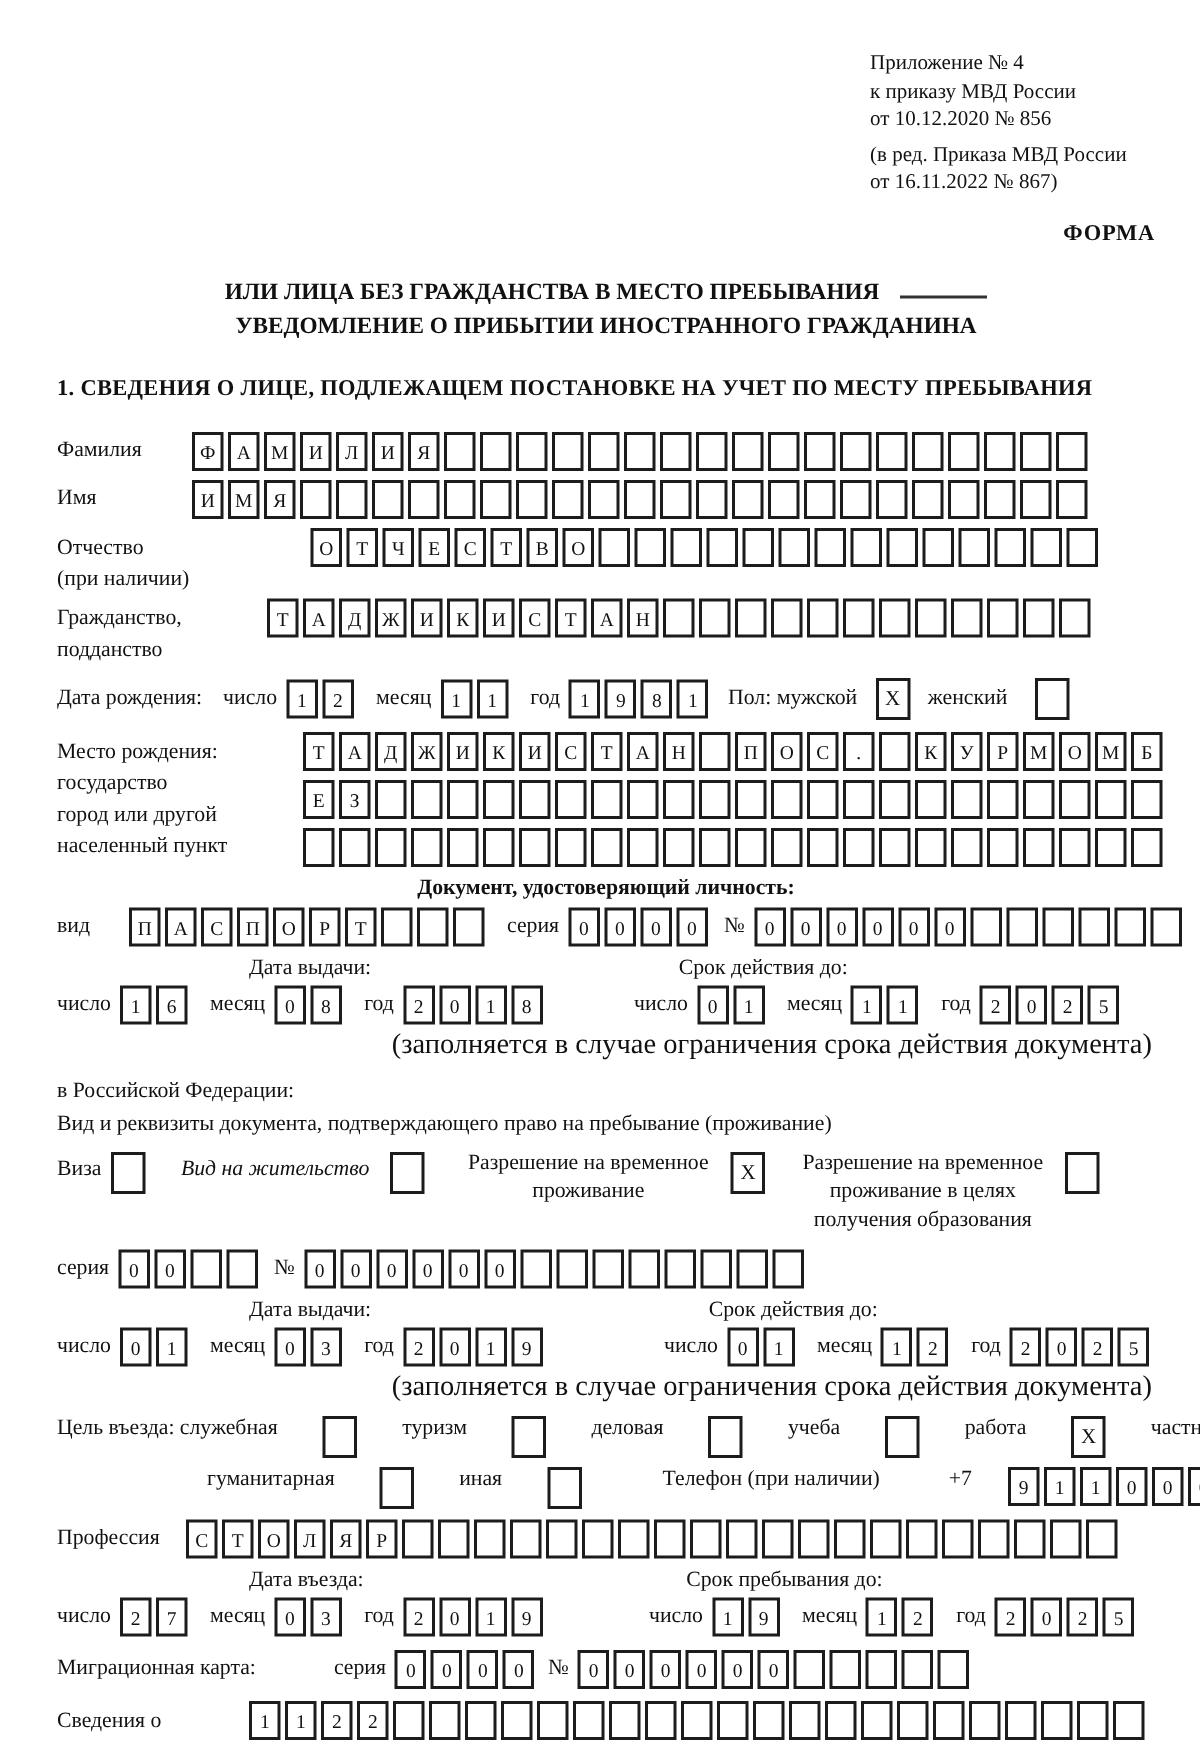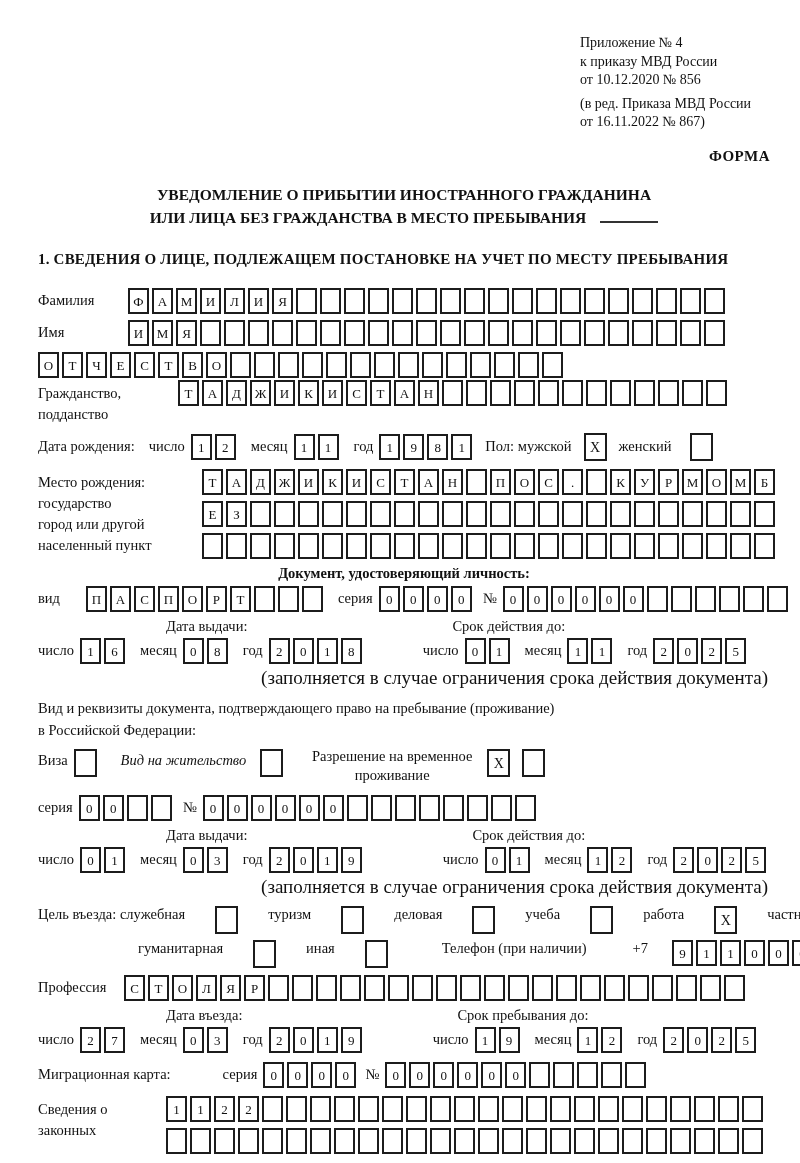--- a/index.html
+++ b/index.html
@@ -57,39 +57,43 @@
     <div data-interactable="false">Приложение № 4</div>
     <div data-interactable="false">к приказу МВД России</div>
     <div data-interactable="false">от 10.12.2020 № 856</div>
     <div class="gap" data-interactable="false">(в ред. Приказа МВД России</div>
     <div data-interactable="false">от 16.11.2022 № 867)</div>
   </div>
 
   <div class="forma" data-interactable="false">ФОРМА</div>
 
   <div class="title" data-interactable="false">
-    <div data-interactable="false">УВЕДОМЛЕНИЕ О ПРИБЫТИИ ИНОСТРАННОГО ГРАЖДАНИНА</div>
     <div data-interactable="false">
       <span data-interactable="false">ИЛИ ЛИЦА БЕЗ ГРАЖДАНСТВА В МЕСТО ПРЕБЫВАНИЯ</span><span class="blank-line" data-interactable="false"></span>
     </div>
+    <div data-interactable="false">УВЕДОМЛЕНИЕ О ПРИБЫТИИ ИНОСТРАННОГО ГРАЖДАНИНА</div>
   </div>
 
   <div class="sec" data-interactable="false">1. СВЕДЕНИЯ О ЛИЦЕ, ПОДЛЕЖАЩЕМ ПОСТАНОВКЕ НА УЧЕТ ПО МЕСТУ ПРЕБЫВАНИЯ</div>
 
   <div class="row" style="margin-top:20px;">
     <span class="lbl" style="width:90px;" data-interactable="false">Фамилия</span>
     <span class="cells" data-interactable="false"><span class="cell" data-interactable="true">Ф</span><span class="cell" data-interactable="true">А</span><span class="cell" data-interactable="true">М</span><span class="cell" data-interactable="true">И</span><span class="cell" data-interactable="true">Л</span><span class="cell" data-interactable="true">И</span><span class="cell" data-interactable="true">Я</span><span class="cell" data-interactable="true"></span><span class="cell" data-interactable="true"></span><span class="cell" data-interactable="true"></span><span class="cell" data-interactable="true"></span><span class="cell" data-interactable="true"></span><span class="cell" data-interactable="true"></span><span class="cell" data-interactable="true"></span><span class="cell" data-interactable="true"></span><span class="cell" data-interactable="true"></span><span class="cell" data-interactable="true"></span><span class="cell" data-interactable="true"></span><span class="cell" data-interactable="true"></span><span class="cell" data-interactable="true"></span><span class="cell" data-interactable="true"></span><span class="cell" data-interactable="true"></span><span class="cell" data-interactable="true"></span><span class="cell" data-interactable="true"></span><span class="cell" data-interactable="true"></span></span>
   </div>
 
   <div class="row">
     <span class="lbl" style="width:90px;" data-interactable="false">Имя</span>
     <span class="cells" data-interactable="false"><span class="cell" data-interactable="true">И</span><span class="cell" data-interactable="true">М</span><span class="cell" data-interactable="true">Я</span><span class="cell" data-interactable="true"></span><span class="cell" data-interactable="true"></span><span class="cell" data-interactable="true"></span><span class="cell" data-interactable="true"></span><span class="cell" data-interactable="true"></span><span class="cell" data-interactable="true"></span><span class="cell" data-interactable="true"></span><span class="cell" data-interactable="true"></span><span class="cell" data-interactable="true"></span><span class="cell" data-interactable="true"></span><span class="cell" data-interactable="true"></span><span class="cell" data-interactable="true"></span><span class="cell" data-interactable="true"></span><span class="cell" data-interactable="true"></span><span class="cell" data-interactable="true"></span><span class="cell" data-interactable="true"></span><span class="cell" data-interactable="true"></span><span class="cell" data-interactable="true"></span><span class="cell" data-interactable="true"></span><span class="cell" data-interactable="true"></span><span class="cell" data-interactable="true"></span><span class="cell" data-interactable="true"></span></span>
   </div>
 
   <div class="row">
+    <div class="lblblock" style="width:169px;" data-interactable="false">
+      <div data-interactable="false">Отчество</div>
+      <div data-interactable="false">(при наличии)</div>
+    </div>
     <span class="cells" data-interactable="false"><span class="cell" data-interactable="true">О</span><span class="cell" data-interactable="true">Т</span><span class="cell" data-interactable="true">Ч</span><span class="cell" data-interactable="true">Е</span><span class="cell" data-interactable="true">С</span><span class="cell" data-interactable="true">Т</span><span class="cell" data-interactable="true">В</span><span class="cell" data-interactable="true">О</span><span class="cell" data-interactable="true"></span><span class="cell" data-interactable="true"></span><span class="cell" data-interactable="true"></span><span class="cell" data-interactable="true"></span><span class="cell" data-interactable="true"></span><span class="cell" data-interactable="true"></span><span class="cell" data-interactable="true"></span><span class="cell" data-interactable="true"></span><span class="cell" data-interactable="true"></span><span class="cell" data-interactable="true"></span><span class="cell" data-interactable="true"></span><span class="cell" data-interactable="true"></span><span class="cell" data-interactable="true"></span><span class="cell" data-interactable="true"></span></span>
   </div>
 
   <div class="row" style="margin-top:2px;">
     <div class="lblblock" style="width:140px;" data-interactable="false">
       <div data-interactable="false">Гражданство,</div>
       <div data-interactable="false">подданство</div>
     </div>
     <span class="cells" data-interactable="false"><span class="cell" data-interactable="true">Т</span><span class="cell" data-interactable="true">А</span><span class="cell" data-interactable="true">Д</span><span class="cell" data-interactable="true">Ж</span><span class="cell" data-interactable="true">И</span><span class="cell" data-interactable="true">К</span><span class="cell" data-interactable="true">И</span><span class="cell" data-interactable="true">С</span><span class="cell" data-interactable="true">Т</span><span class="cell" data-interactable="true">А</span><span class="cell" data-interactable="true">Н</span><span class="cell" data-interactable="true"></span><span class="cell" data-interactable="true"></span><span class="cell" data-interactable="true"></span><span class="cell" data-interactable="true"></span><span class="cell" data-interactable="true"></span><span class="cell" data-interactable="true"></span><span class="cell" data-interactable="true"></span><span class="cell" data-interactable="true"></span><span class="cell" data-interactable="true"></span><span class="cell" data-interactable="true"></span><span class="cell" data-interactable="true"></span><span class="cell" data-interactable="true"></span></span>
   </div>
@@ -147,31 +151,32 @@
     <span class="t" style="margin-left:58px;" data-interactable="false">число</span>
     <span class="cells" data-interactable="false"><span class="cell" data-interactable="true">0</span><span class="cell" data-interactable="true">1</span></span>
     <span class="t ml" data-interactable="false">месяц</span>
     <span class="cells" data-interactable="false"><span class="cell" data-interactable="true">1</span><span class="cell" data-interactable="true">1</span></span>
     <span class="t ml" data-interactable="false">год</span>
     <span class="cells" data-interactable="false"><span class="cell" data-interactable="true">2</span><span class="cell" data-interactable="true">0</span><span class="cell" data-interactable="true">2</span><span class="cell" data-interactable="true">5</span></span>
   </div>
   <div class="note" data-interactable="false">(заполняется в случае ограничения срока действия документа)</div>
 
   <div class="plain" data-interactable="false">
+    <div data-interactable="false">в Российской Федерации:</div>
     <div data-interactable="false">Вид и реквизиты документа, подтверждающего право на пребывание (проживание)</div>
-    <div data-interactable="false">в Российской Федерации:</div>
   </div>
 
   <div class="optrow">
     <span class="t" style="padding-top:5px;" data-interactable="false">Виза</span>
     <span class="cb cbtop" data-interactable="true"></span>
     <span class="t" style="padding-top:5px;margin-left:18px;font-style:italic;" data-interactable="false">Вид на жительство</span>
     <span class="cb cbtop" style="margin-left:14px;" data-interactable="true"></span>
     <span class="optlbl w170" style="margin-left:14px;" data-interactable="false">Разрешение на временное проживание</span>
     <span class="cb cbtop" data-interactable="true">X</span>
+    <span class="optlbl w170" style="margin-left:10px;" data-interactable="false">Разрешение на временное проживание в целях получения образования</span>
     <span class="cb cbtop" data-interactable="true"></span>
   </div>
 
   <div class="daterow" style="margin-top:10px;">
     <span class="t" data-interactable="false">серия</span>
     <span class="cells" data-interactable="false"><span class="cell" data-interactable="true">0</span><span class="cell" data-interactable="true">0</span><span class="cell" data-interactable="true"></span><span class="cell" data-interactable="true"></span></span>
     <span class="t" style="margin-left:8px;" data-interactable="false">№</span>
     <span class="cells" data-interactable="false"><span class="cell" data-interactable="true">0</span><span class="cell" data-interactable="true">0</span><span class="cell" data-interactable="true">0</span><span class="cell" data-interactable="true">0</span><span class="cell" data-interactable="true">0</span><span class="cell" data-interactable="true">0</span><span class="cell" data-interactable="true"></span><span class="cell" data-interactable="true"></span><span class="cell" data-interactable="true"></span><span class="cell" data-interactable="true"></span><span class="cell" data-interactable="true"></span><span class="cell" data-interactable="true"></span><span class="cell" data-interactable="true"></span><span class="cell" data-interactable="true"></span></span>
   </div>
 

